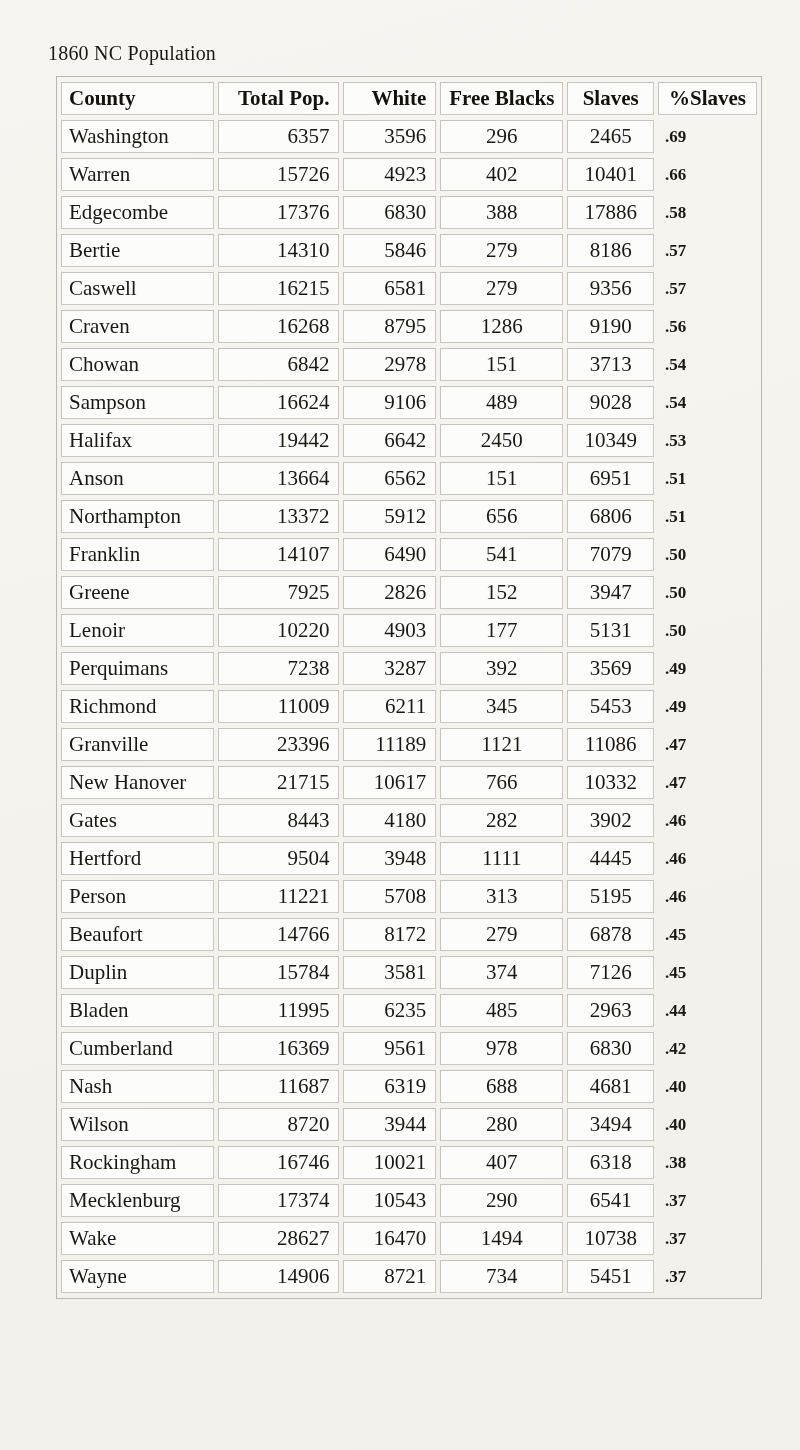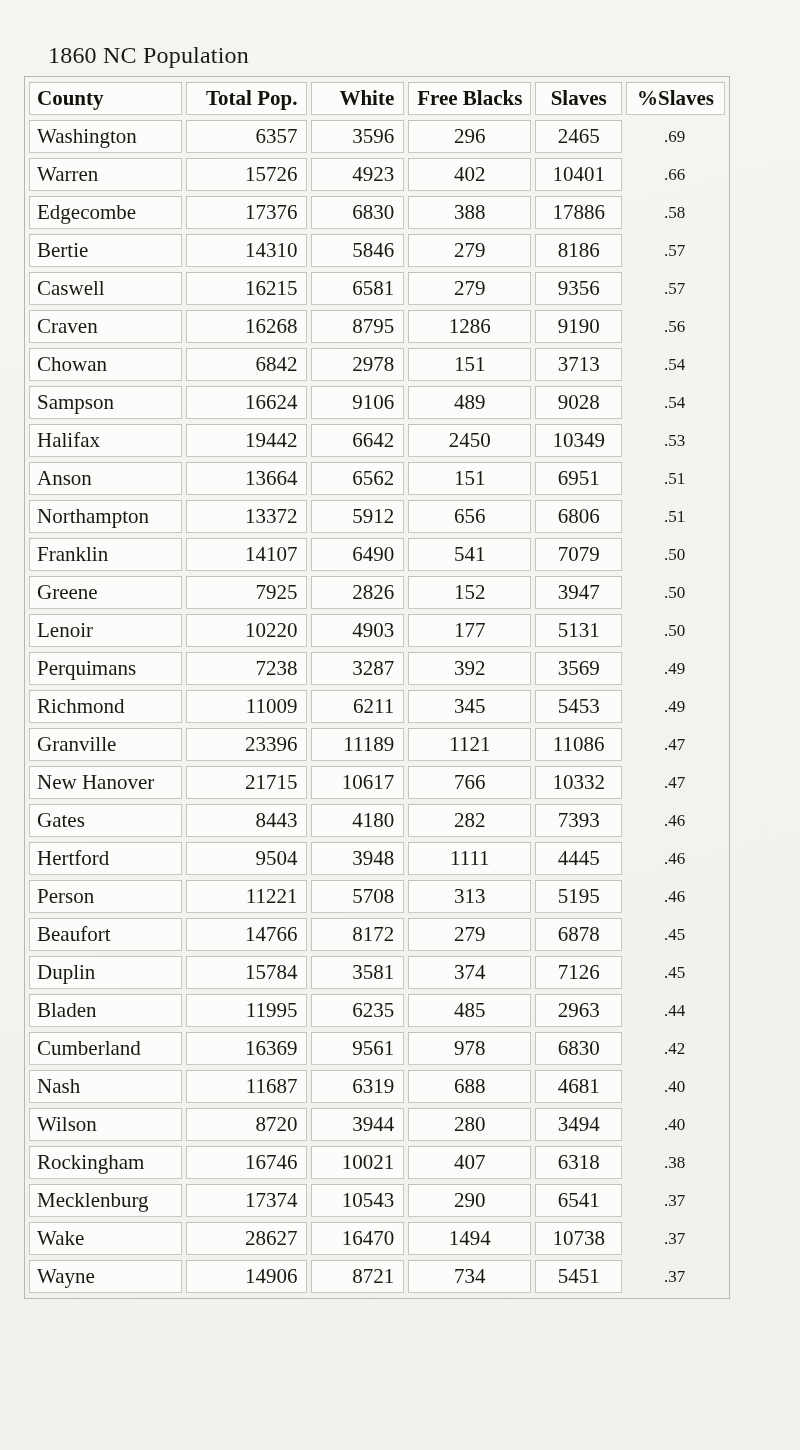--- a/index.html
+++ b/index.html
@@ -6,25 +6,25 @@
   body{
     width:800px;height:1450px;
     background:linear-gradient(165deg,#f6f5f1 0%,#f3f2ed 55%,#f1f0ea 100%);
     font-family:"Liberation Serif","DejaVu Serif",serif;
     color:#161412;
     overflow:hidden;
   }
   .page{position:relative;width:800px;height:1450px;}
   .page-title{
     position:absolute;left:48px;top:42px;
-    font-size:24px;font-weight:normal;margin:0;
+    font-size:20px;font-weight:normal;margin:0;
     color:#1b1916;letter-spacing:.2px;
   }
   table.pop{
-    position:absolute;left:24px;top:76px;
+    position:absolute;left:56px;top:76px;
     width:706px;
     table-layout:fixed;
     border-collapse:separate;
     border-spacing:4px 5px;
     border:1px solid #b8b7b1;
     background:transparent;
   }
   th,td{
     border:1px solid #c9c8c2;
     border-top-color:#c2c1bb;
@@ -35,24 +35,25 @@
     padding:0 6px;
     white-space:nowrap;
     overflow:hidden;
   }
   th{font-weight:bold;text-align:center;color:#14120f;}
   td{color:#1a1815;}
   .c0{text-align:left;padding-left:7px;}
   .c1,.c2{text-align:right;padding-right:9px;}
   .c3,.c4{text-align:center;}
   td.c5{
-    text-align:center;padding-right:8px;
+    text-align:left;padding-right:8px;
     font-size:17px;
     border-color:transparent;
     background:transparent;
+    font-weight:bold;
   }
   th.c5{}
 </style>
 </head>
 <body>
 
 <div class="page">
   <h1 class="page-title">1860 NC Population</h1>
 
   <table class="pop">
@@ -217,21 +218,21 @@
           <td class="c2">10617</td>
           <td class="c3">766</td>
           <td class="c4">10332</td>
           <td class="c5">.47</td>
         </tr>
         <tr>
           <td class="c0">Gates</td>
           <td class="c1">8443</td>
           <td class="c2">4180</td>
           <td class="c3">282</td>
-          <td class="c4">7393</td>
+          <td class="c4">3902</td>
           <td class="c5">.46</td>
         </tr>
         <tr>
           <td class="c0">Hertford</td>
           <td class="c1">9504</td>
           <td class="c2">3948</td>
           <td class="c3">1111</td>
           <td class="c4">4445</td>
           <td class="c5">.46</td>
         </tr>

